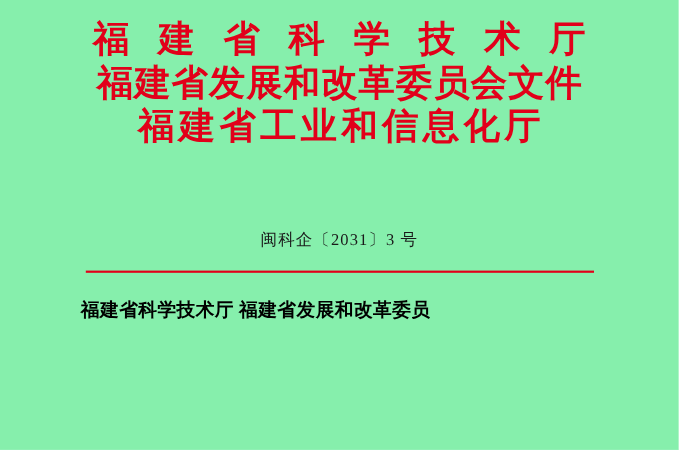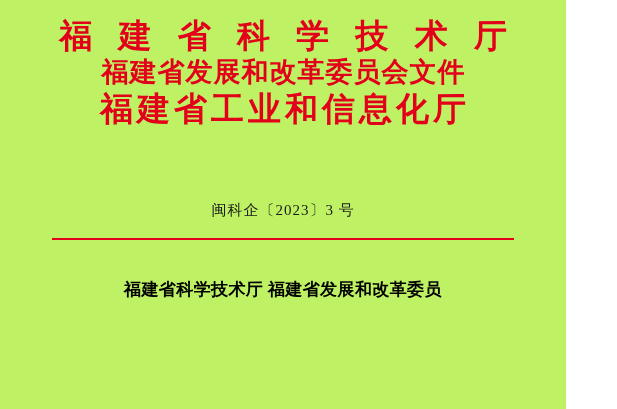--- a/index.html
+++ b/index.html
@@ -8,67 +8,67 @@
   }
   body {
     width: 617px;
     height: 409px;
     background: #ffffff;
     font-family: "Liberation Serif", serif;
     overflow: hidden;
   }
   .page {
     position: relative;
-    width: 566px;
+    width: 617px;
     height: 409px;
-    background: #bef264;
+    background: #86efac;
     box-sizing: border-box;
   }
   .masthead {
     padding-top: 16px;
     text-align: center;
   }
   .masthead-line {
     color: #e2001a;
     font-weight: bold;
     line-height: 1.22;
     white-space: nowrap;
   }
   .masthead-line-1 {
     font-size: 33px;
     letter-spacing: 9px;
     padding-left: 9px;
   }
   .masthead-line-2 {
-    font-size: 27px;
+    font-size: 33px;
     letter-spacing: 1px;
     padding-left: 1px;
   }
   .masthead-line-3 {
     font-size: 33px;
     letter-spacing: 4px;
     padding-left: 4px;
+    font-family: Liberation Mono, monospace;
   }
   .doc-number {
     margin-top: 72px;
     text-align: center;
     font-size: 15px;
     color: #1a1a1a;
     letter-spacing: 1px;
   }
   .red-rule {
     margin: 18px auto 0 auto;
     width: 462px;
     height: 2px;
     background: #e2001a;
   }
   .title-block {
-    margin: 36px auto 0 auto;
+    margin: 20px auto 0 auto;
     width: 470px;
-    text-align: center;
   }
   .title-line {
     font-size: 17px;
     font-weight: bold;
     color: #000000;
     line-height: 1.62;
     letter-spacing: 0.4px;
     white-space: nowrap;
   }
 </style>
@@ -76,21 +76,21 @@
 <body>
 
 <div class="page">
 
   <div class="masthead">
     <div class="masthead-line masthead-line-1">福 建 省 科 学 技 术 厅</div>
     <div class="masthead-line masthead-line-2">福建省发展和改革委员会文件</div>
     <div class="masthead-line masthead-line-3">福建省工业和信息化厅</div>
   </div>
 
-  <div class="doc-number">闽科企〔2023〕3 号</div>
+  <div class="doc-number">闽科企〔2031〕3 号</div>
 
   <div class="red-rule"></div>
 
   <div class="title-block">
     <div class="title-line">福建省科学技术厅  福建省发展和改革委员</div>
   </div>
 
 </div>
 
 </body></html>

